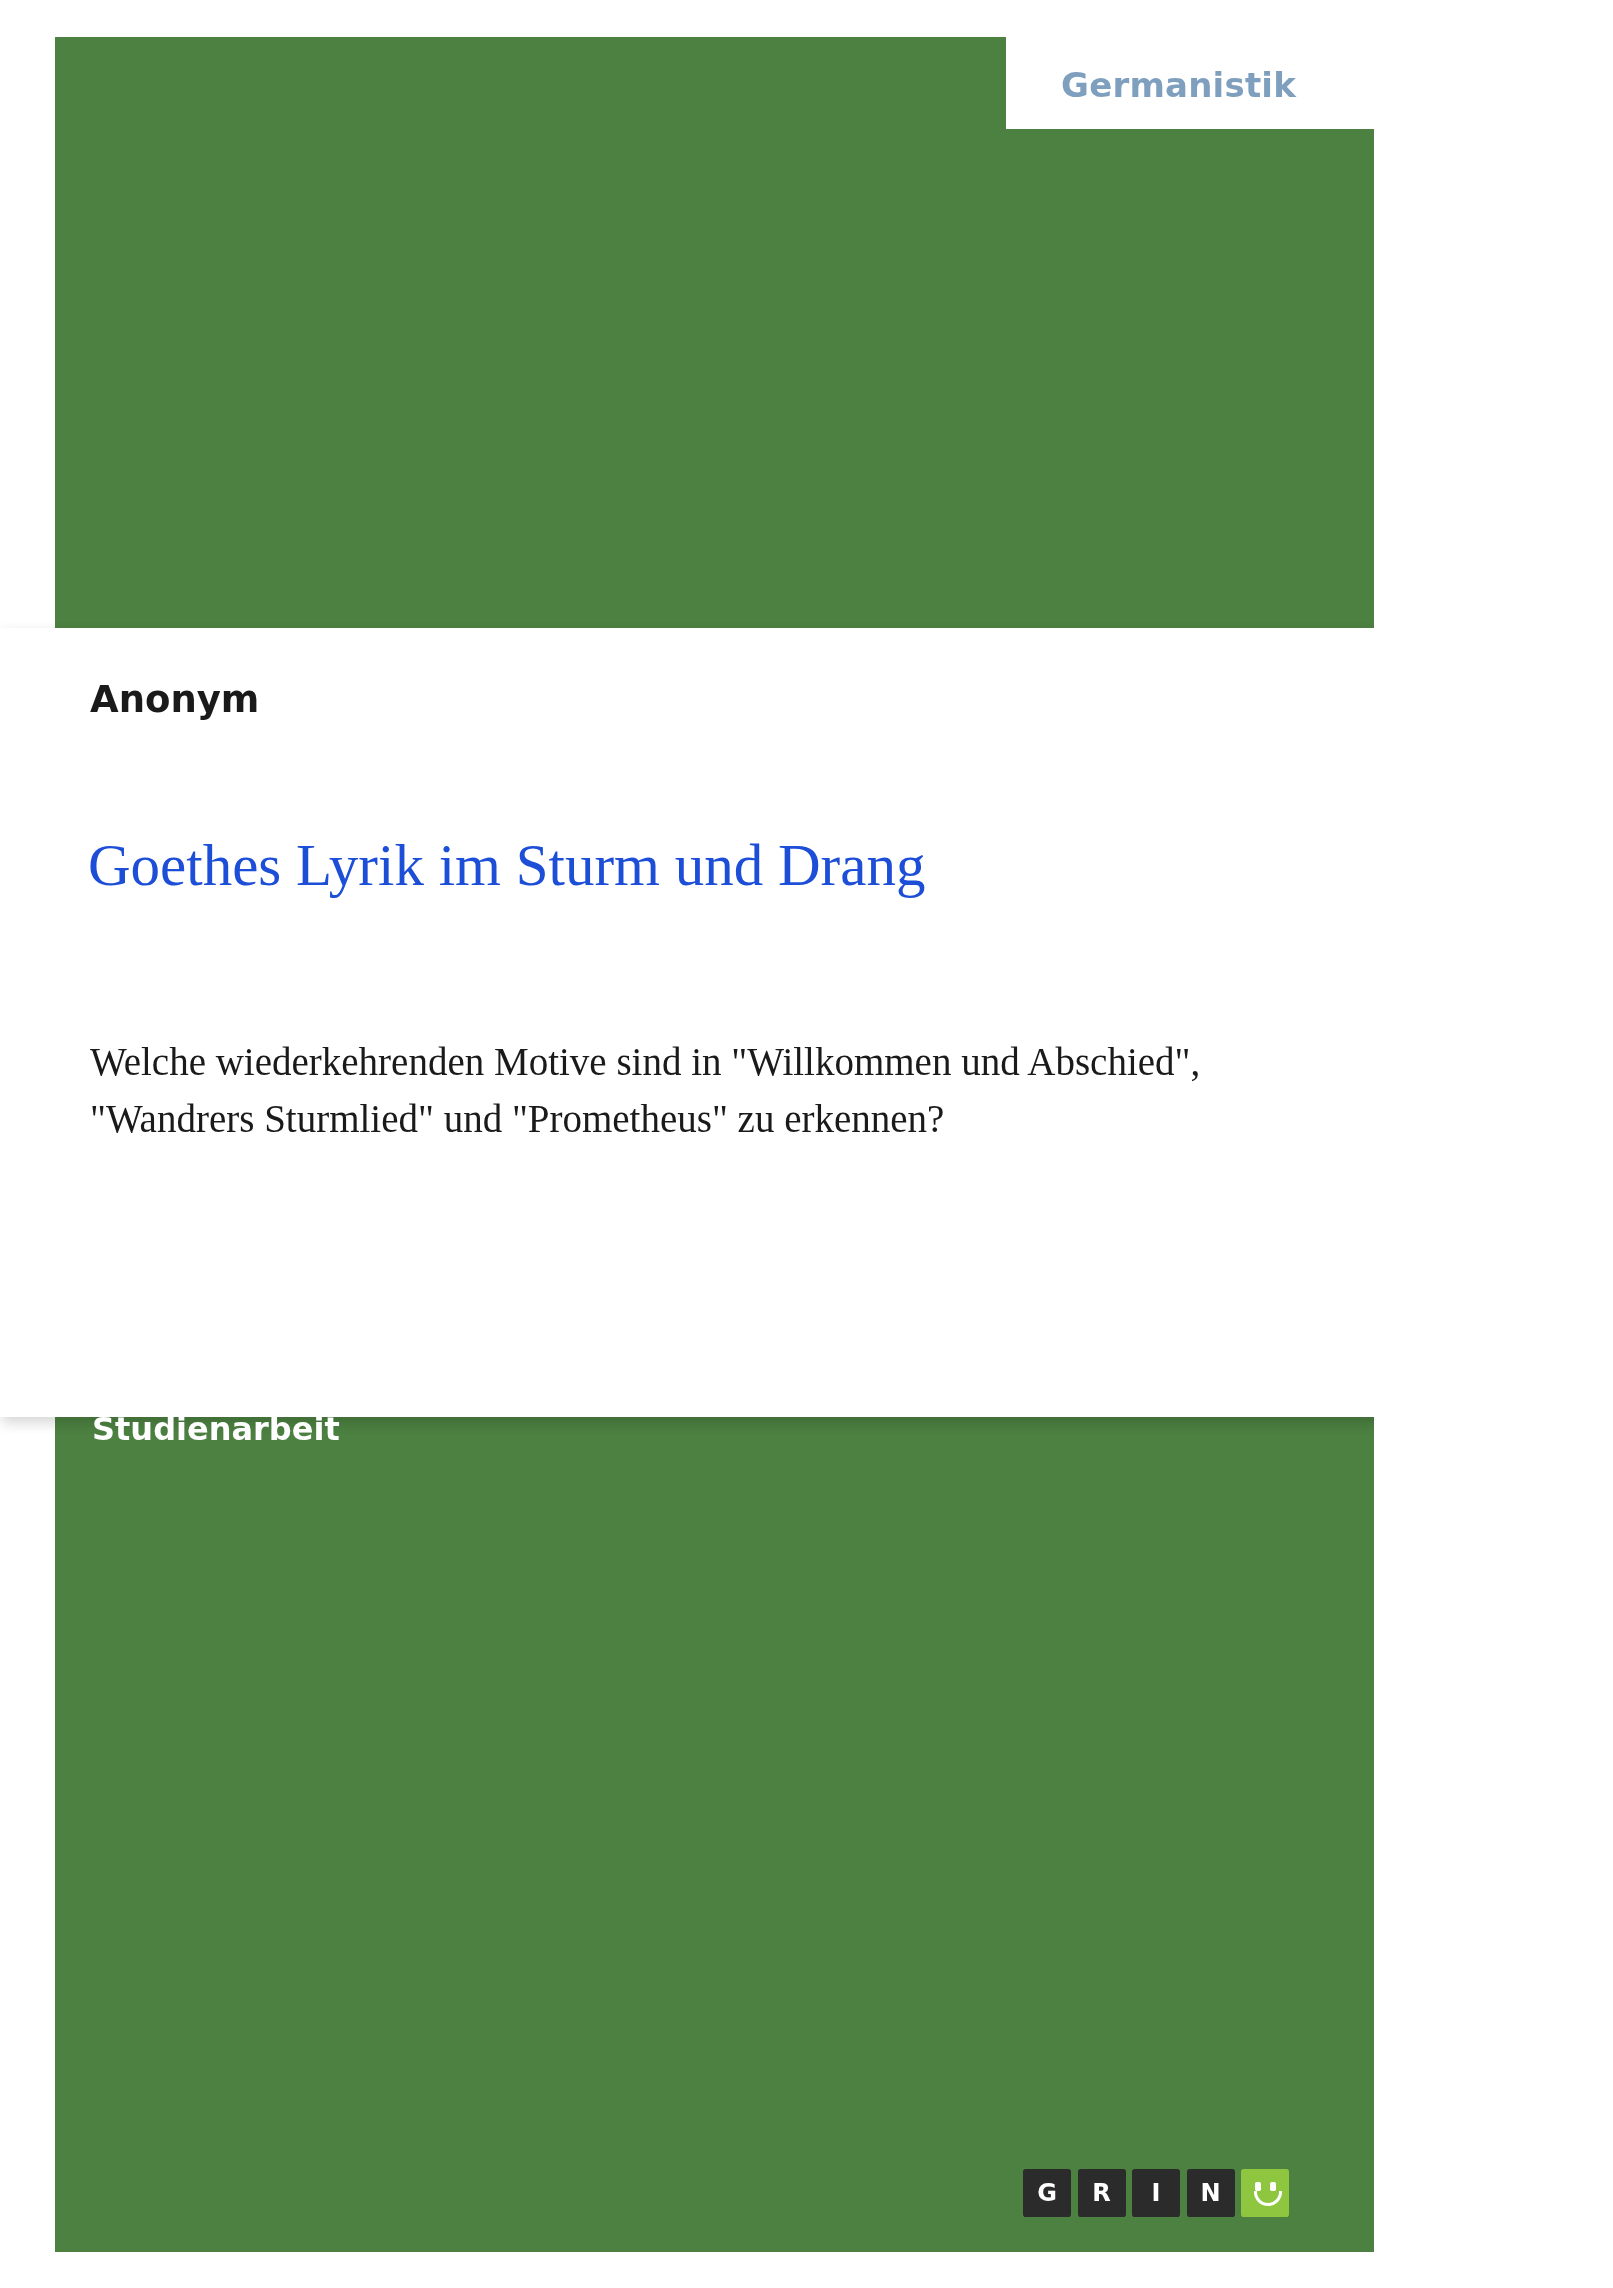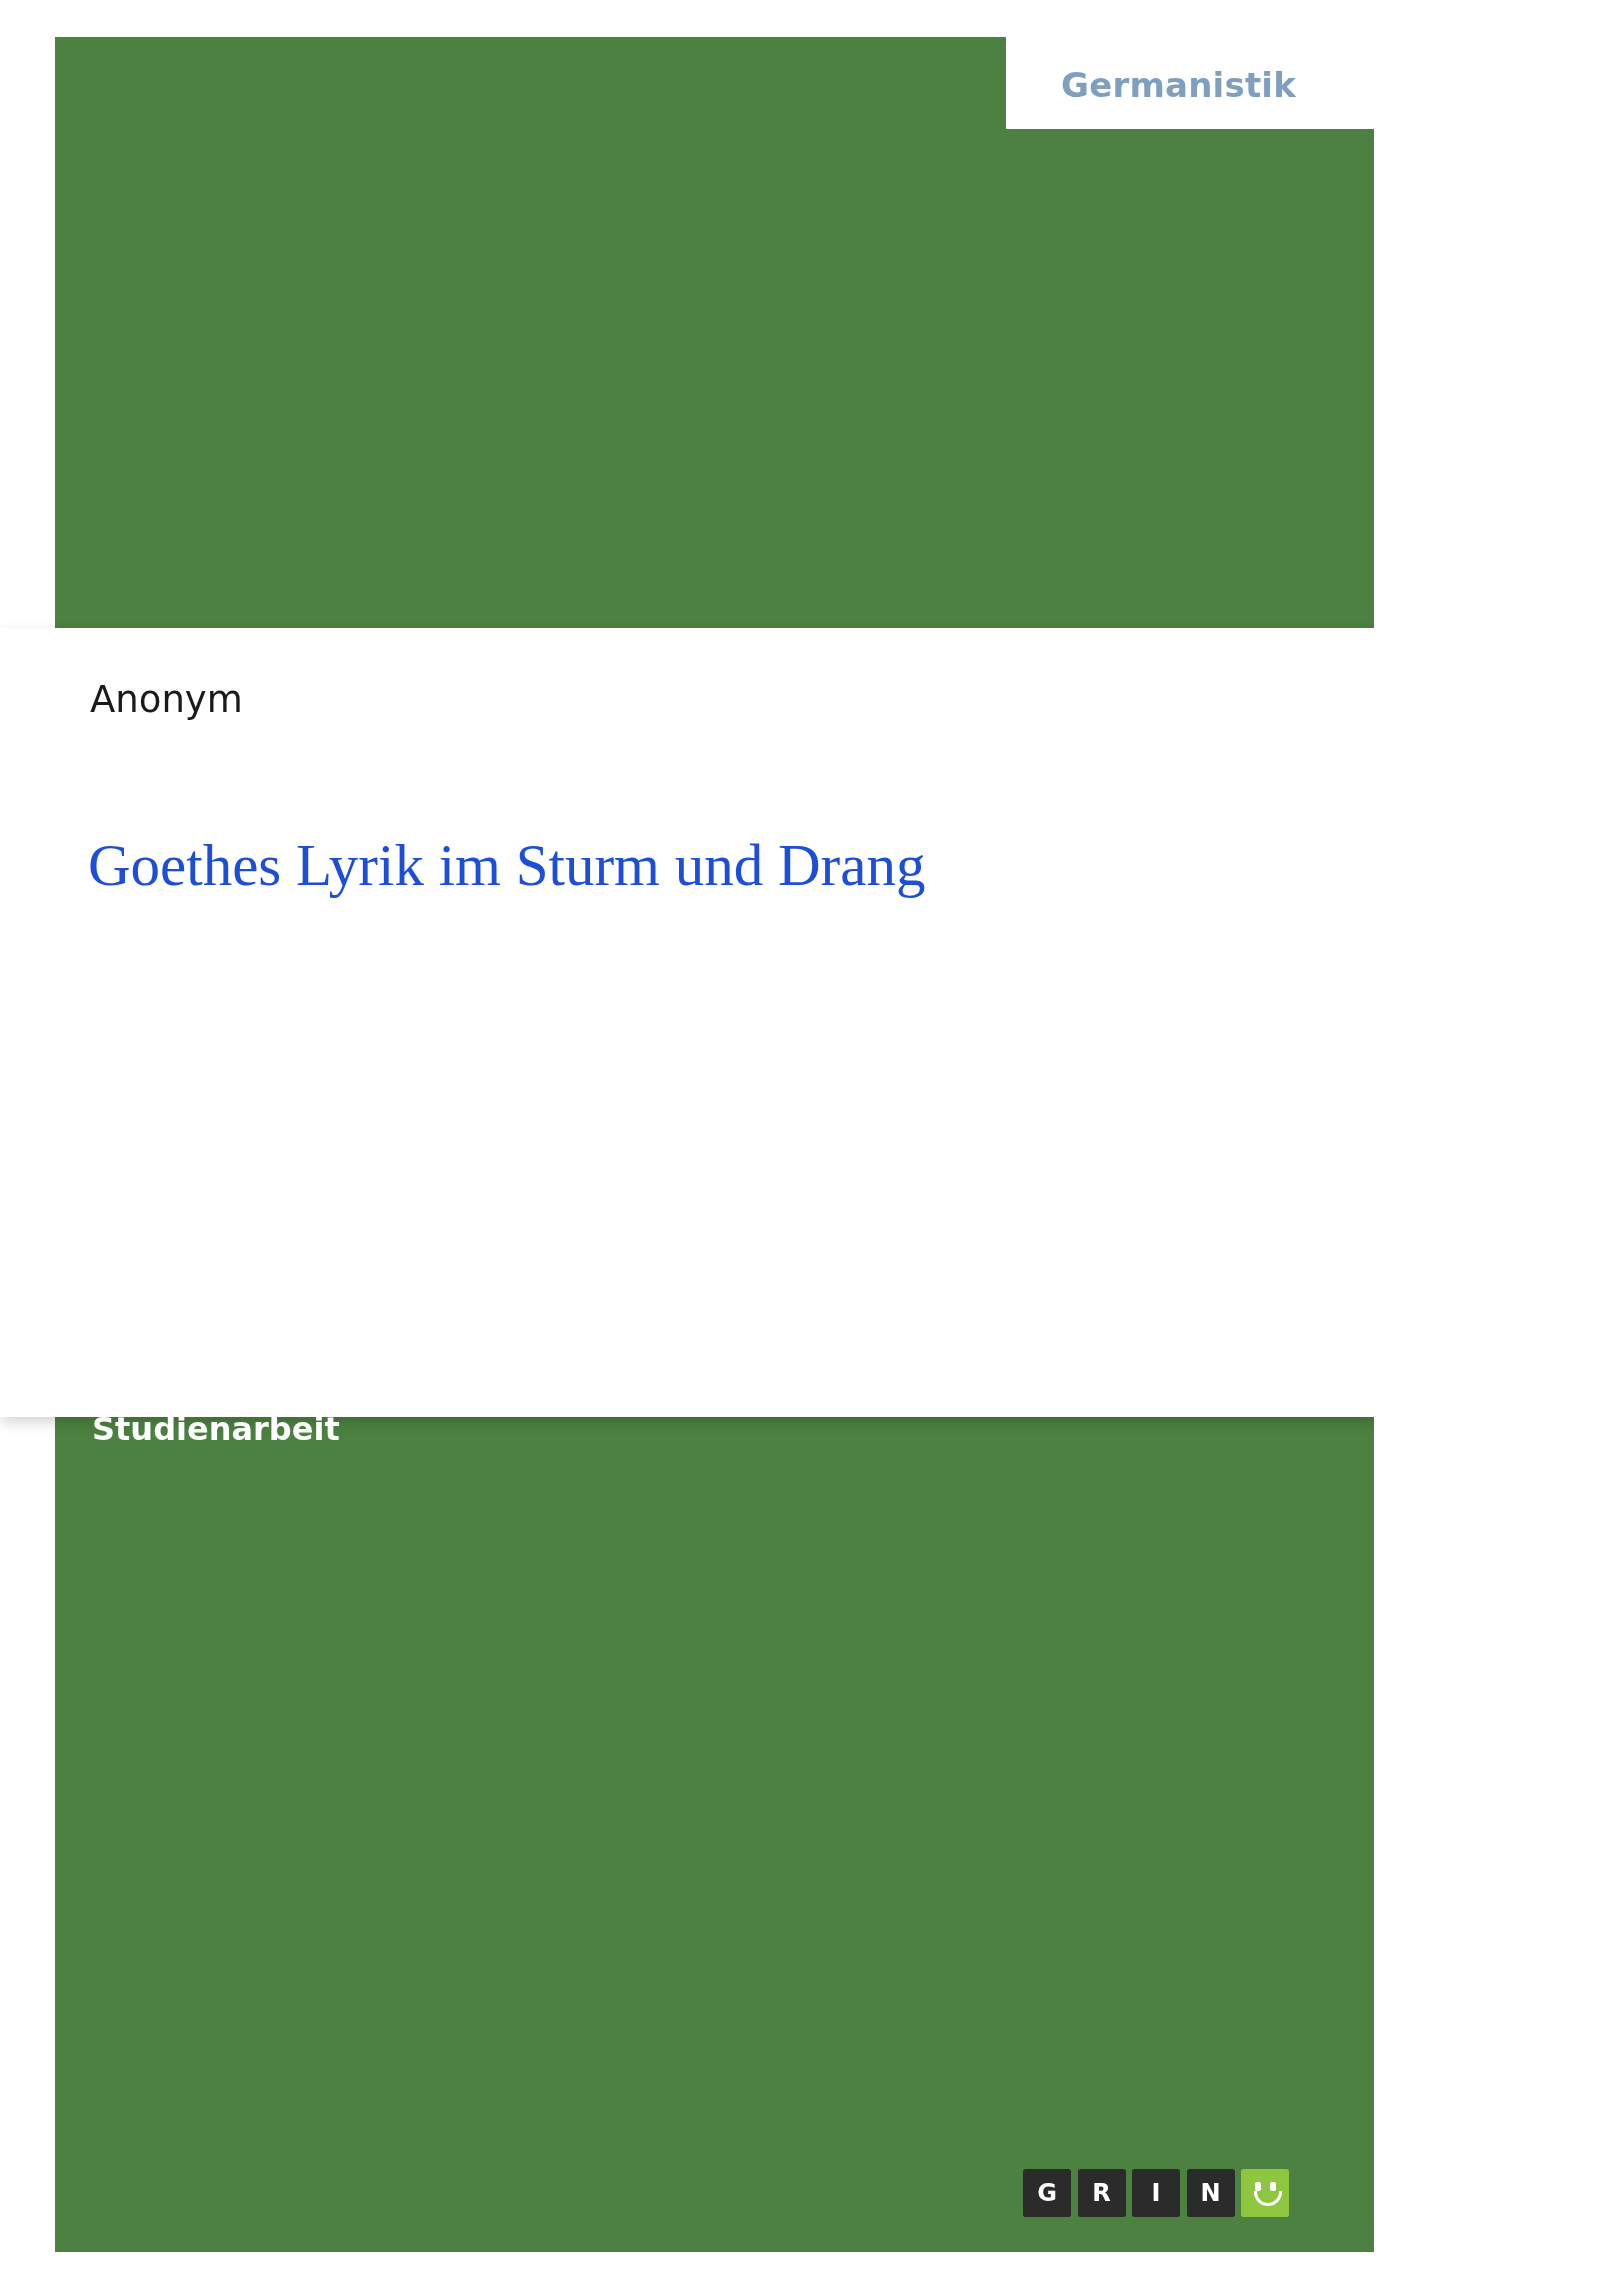--- a/index.html
+++ b/index.html
@@ -66,21 +66,21 @@
     border-top-right-radius: 24px;
     border-bottom-right-radius: 24px;
     box-shadow: 2.8px 5.5px 13px rgba(0,0,0,0.16);
   }
 
   .author {
     position: absolute;
     left: 90px;
     top: 678px;
     font-size: 37px;
-    font-weight: 400;
+    font-weight: 700;
     color: #1a1a1a;
     font-family: "DejaVu Sans", sans-serif;
   }
 
   .doc-title {
     position: absolute;
     left: 88px;
     top: 831px;
     width: 1274px;
     font-family: "Liberation Serif", serif;
@@ -172,20 +172,21 @@
   <div class="notch-top-right"></div>
 
   <div class="category">Germanistik</div>
 
   <div class="title-card"></div>
 
   <div class="author">Anonym</div>
 
   <div class="doc-title">Goethes Lyrik im Sturm und Drang</div>
 
+  <div class="doc-subtitle">Welche wiederkehrenden Motive sind in "Willkommen und Abschied", "Wandrers Sturmlied" und "Prometheus" zu erkennen?</div>
 
   <div class="doc-type">Studienarbeit</div>
 
   <div class="grin-logo">
     <div class="grin-letter">G</div>
     <div class="grin-letter">R</div>
     <div class="grin-letter">I</div>
     <div class="grin-letter">N</div>
     <div class="grin-smile">
       <span class="eye left"></span>

